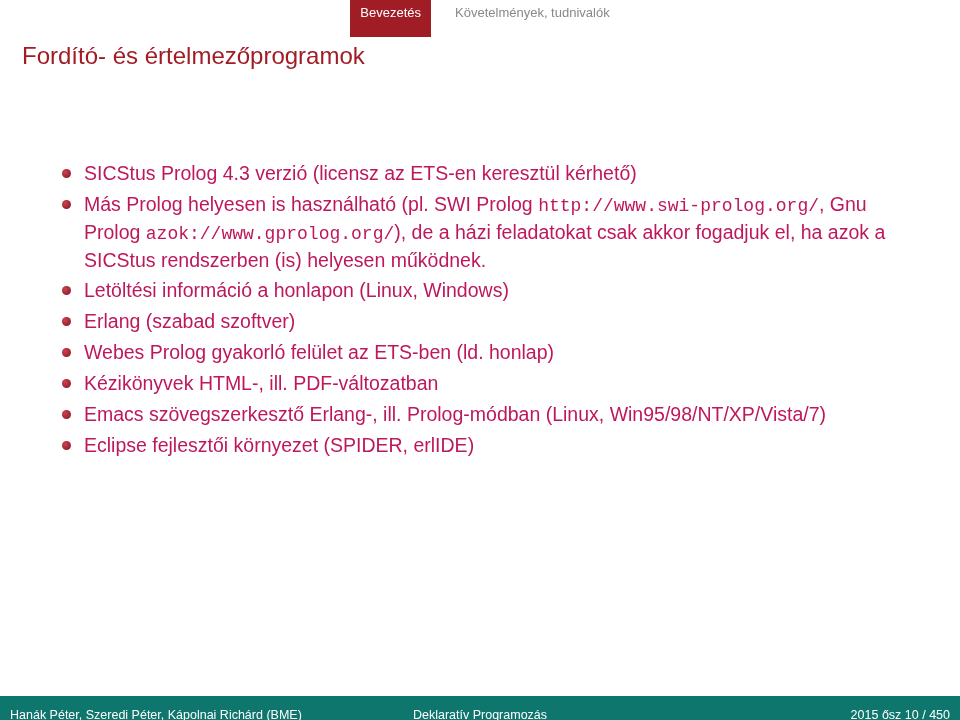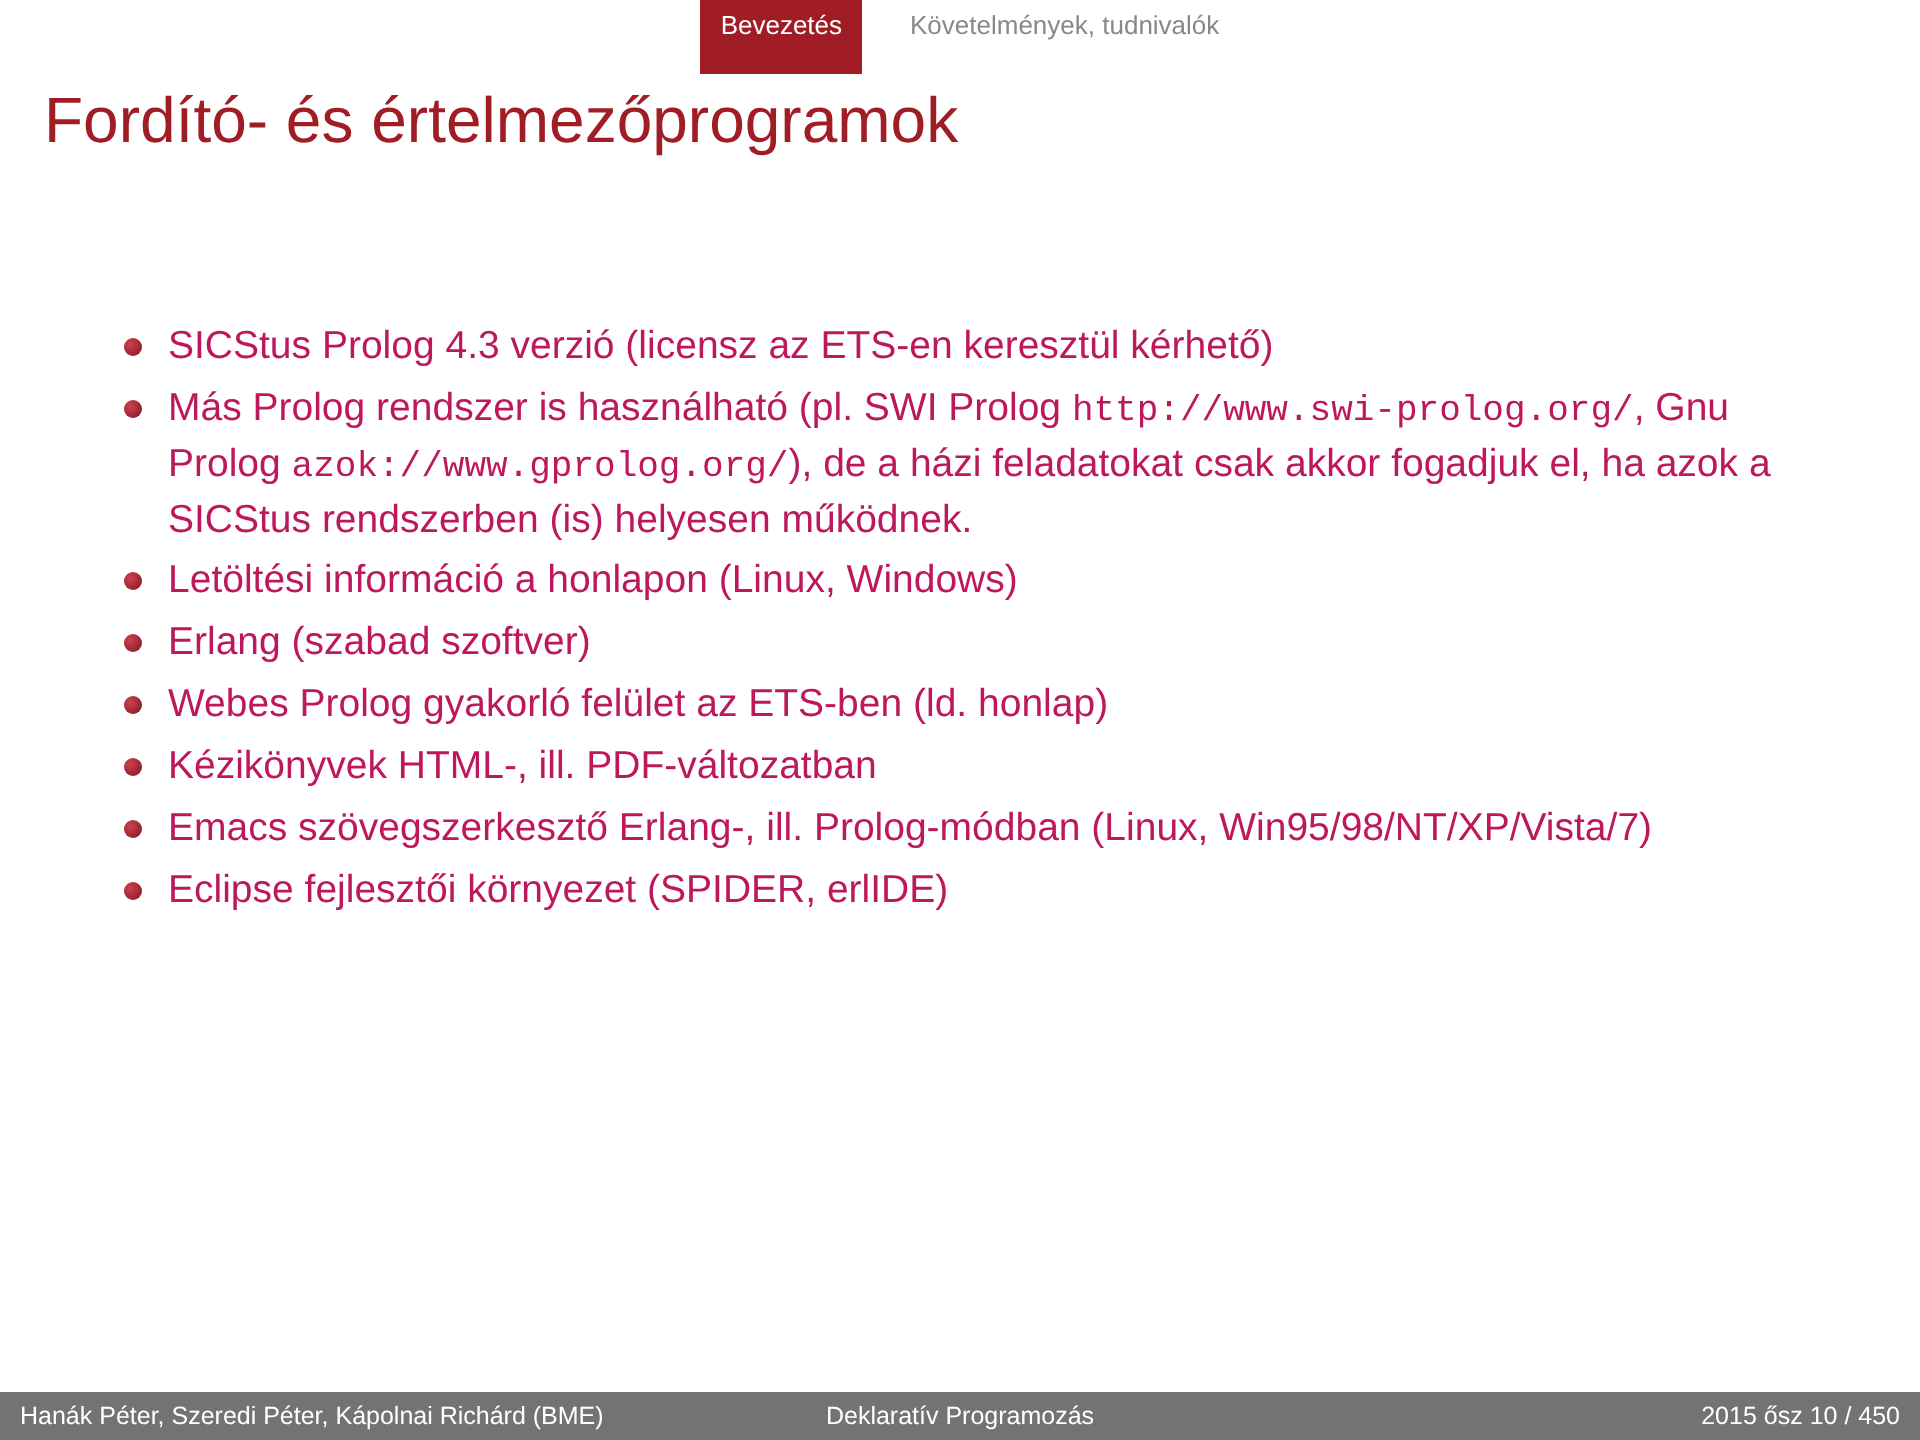--- a/index.html
+++ b/index.html
@@ -36,21 +36,21 @@
       background: #a01d26;
       padding: 17px 10px;
     }
     .nav-item.inactive-dark {
       color: #888;
     }
     .page-title {
       position: absolute;
       top: 42px;
       left: 22px;
-      font-size: 32px;
+      font-size: 24px;
       color: #a01d26;
       font-weight: normal;
     }
     .content {
       position: absolute;
       top: 160px;
       left: 60px;
       right: 60px;
       font-size: 19.5px;
       color: #be185d;
@@ -74,25 +74,25 @@
     .mono {
       font-family: "Courier New", Courier, monospace;
       font-size: 18px;
     }
     .footer {
       position: absolute;
       bottom: 0;
       left: 0;
       right: 0;
       height: 24px;
-      background: #737373;
+      background: #0f766e;
       display: flex;
-      align-items: center;
+      align-items: flex-start;
       justify-content: space-between;
-      padding: 0 10px;
+      padding: 12px 10px;
       font-size: 12.5px;
       color: #ffffff;
     }
     .footer-left {
       flex: 0 0 auto;
     }
     .footer-center {
       position: absolute;
       left: 50%;
       transform: translateX(-50%);
@@ -109,21 +109,21 @@
   <span class="nav-item inactive-dark">Követelmények, tudnivalók</span>
 </div>
 
 <h1 class="page-title">Fordító- és értelmezőprogramok</h1>
 
 <div class="content">
   <div class="bullet-item">
     <span>SICStus Prolog 4.3 verzió (licensz az ETS-en keresztül kérhető)</span>
   </div>
   <div class="bullet-item">
-    <span>Más Prolog rendszer is használható (pl. SWI Prolog </span><span class="mono">http://www.swi-prolog.org/</span><span>, Gnu Prolog </span><span class="mono">azok://www.gprolog.org/</span><span>), de a házi feladatokat csak akkor fogadjuk el, ha azok a SICStus rendszerben (is) helyesen működnek.</span>
+    <span>Más Prolog helyesen is használható (pl. SWI Prolog </span><span class="mono">http://www.swi-prolog.org/</span><span>, Gnu Prolog </span><span class="mono">azok://www.gprolog.org/</span><span>), de a házi feladatokat csak akkor fogadjuk el, ha azok a SICStus rendszerben (is) helyesen működnek.</span>
   </div>
   <div class="bullet-item">
     <span>Letöltési információ a honlapon (Linux, Windows)</span>
   </div>
   <div class="bullet-item">
     <span>Erlang (szabad szoftver)</span>
   </div>
   <div class="bullet-item">
     <span>Webes Prolog gyakorló felület az ETS-ben (ld. honlap)</span>
   </div>

